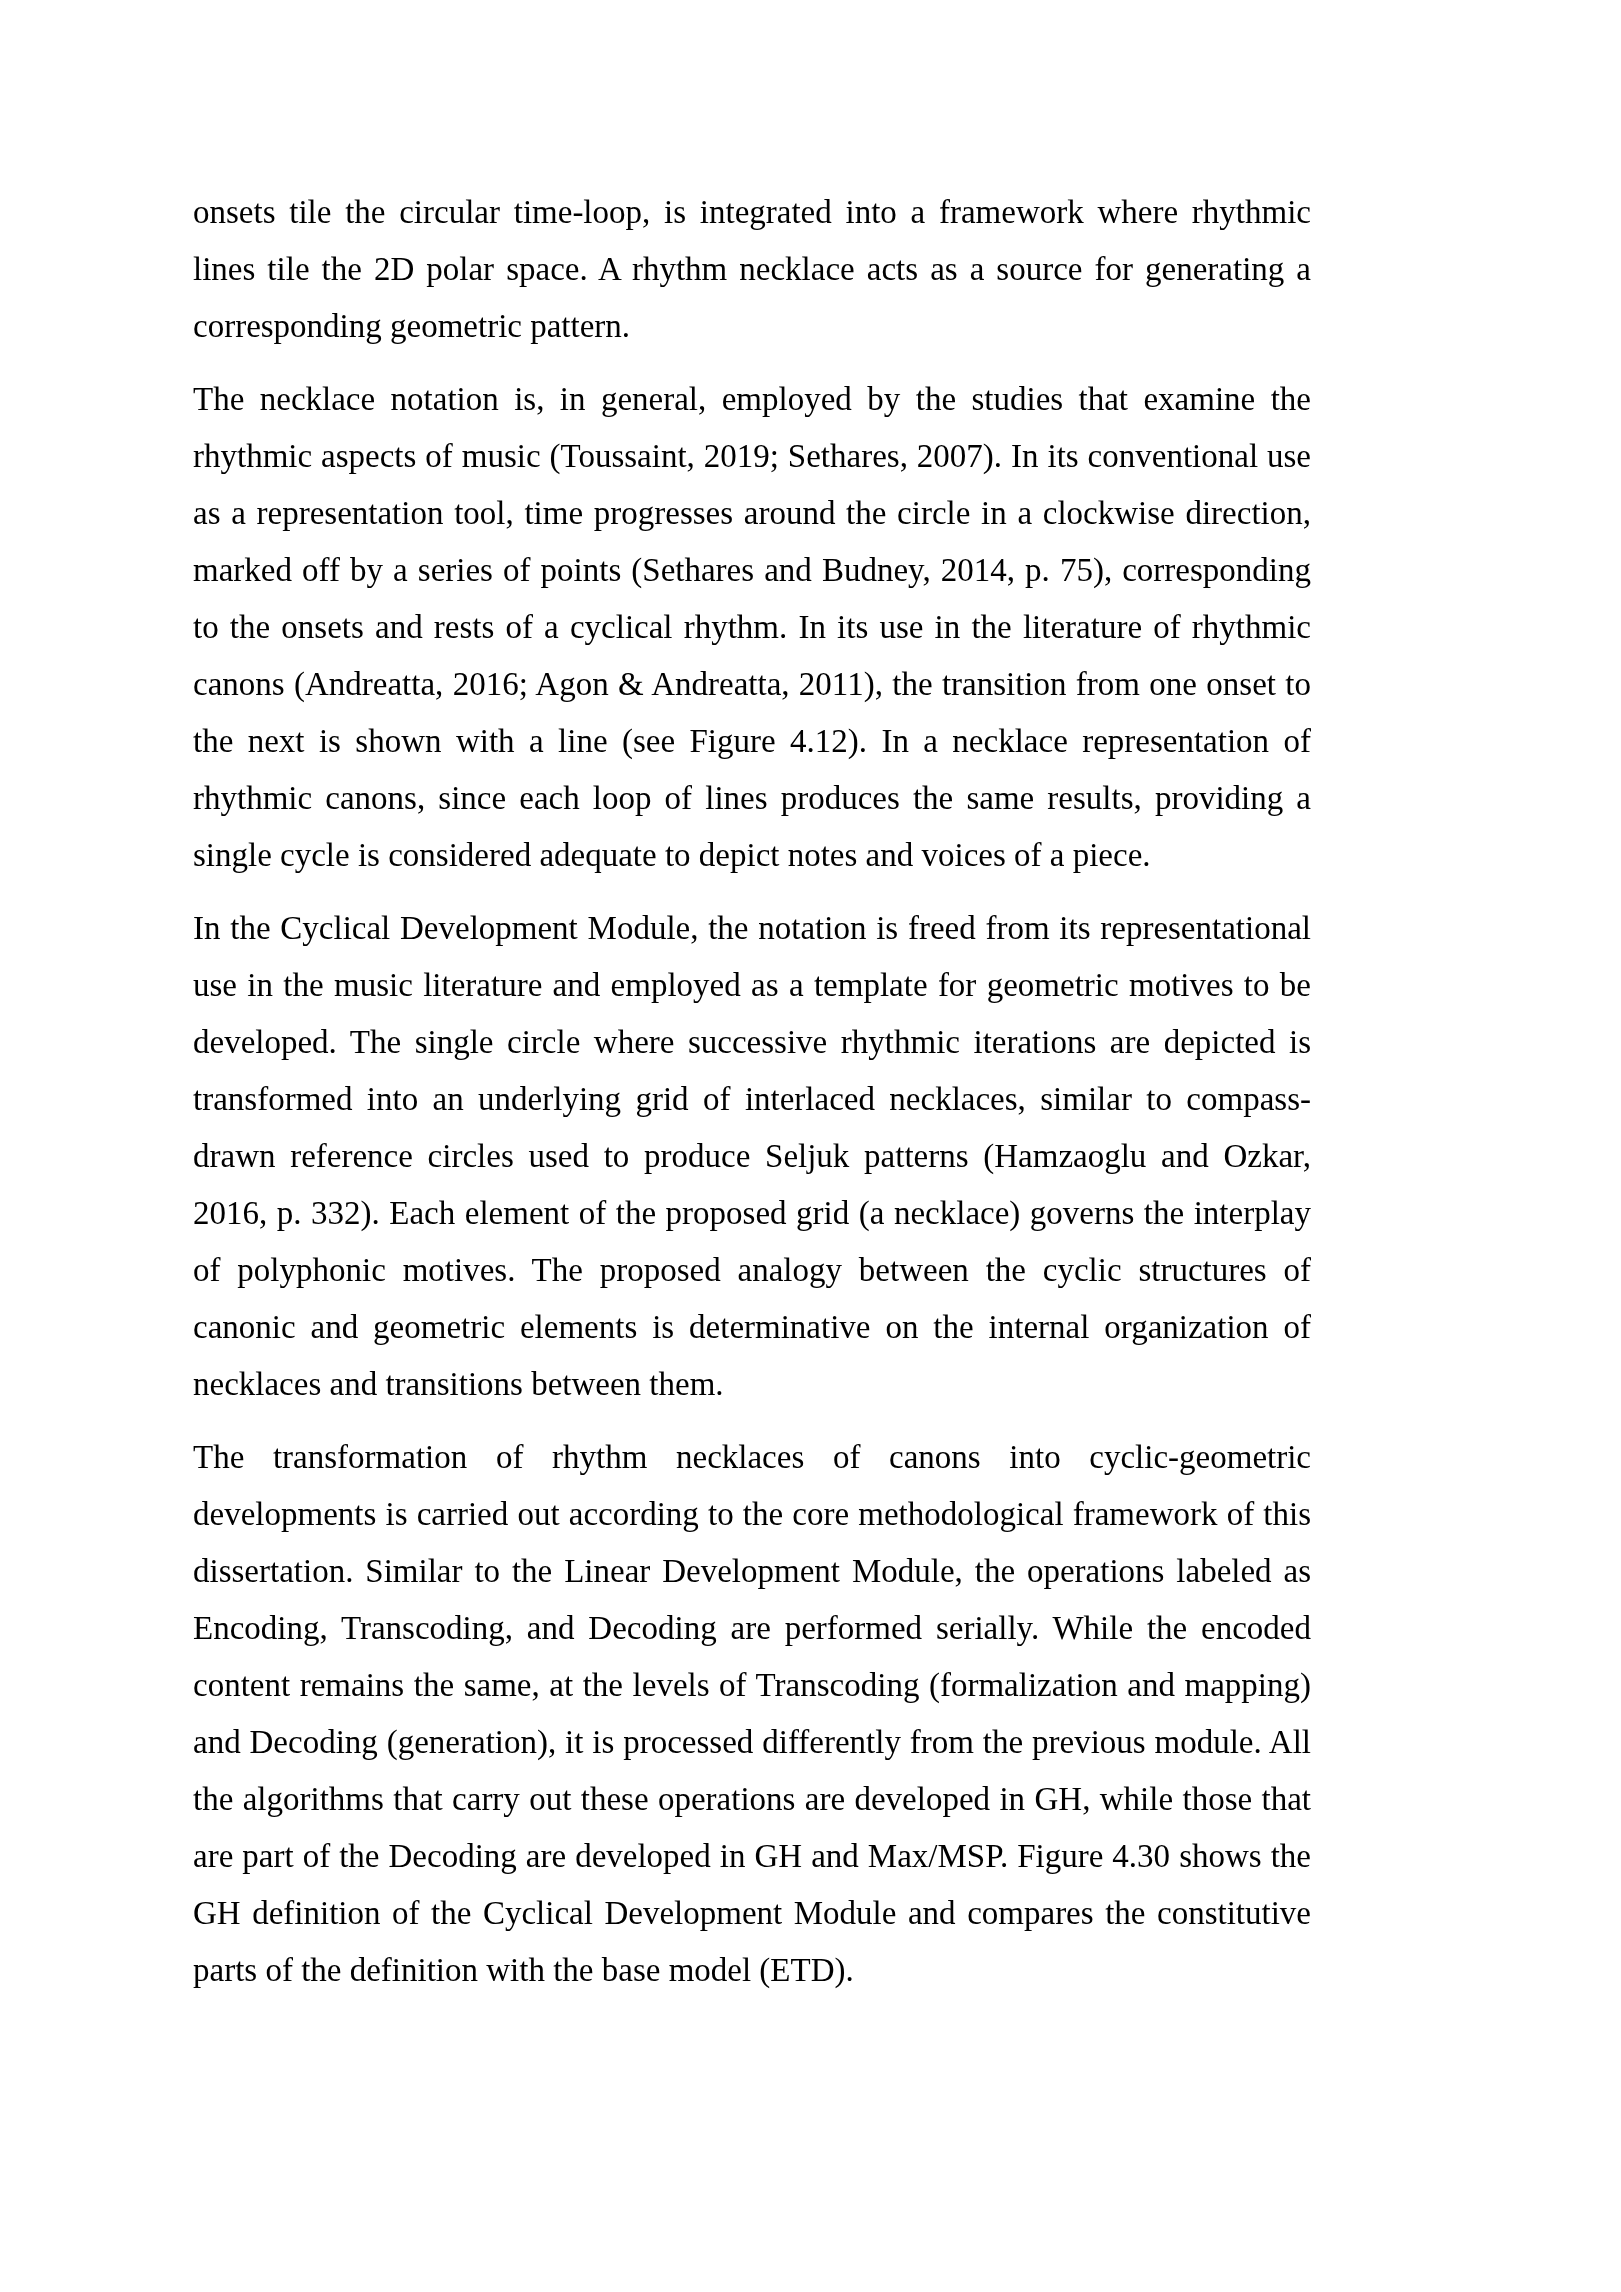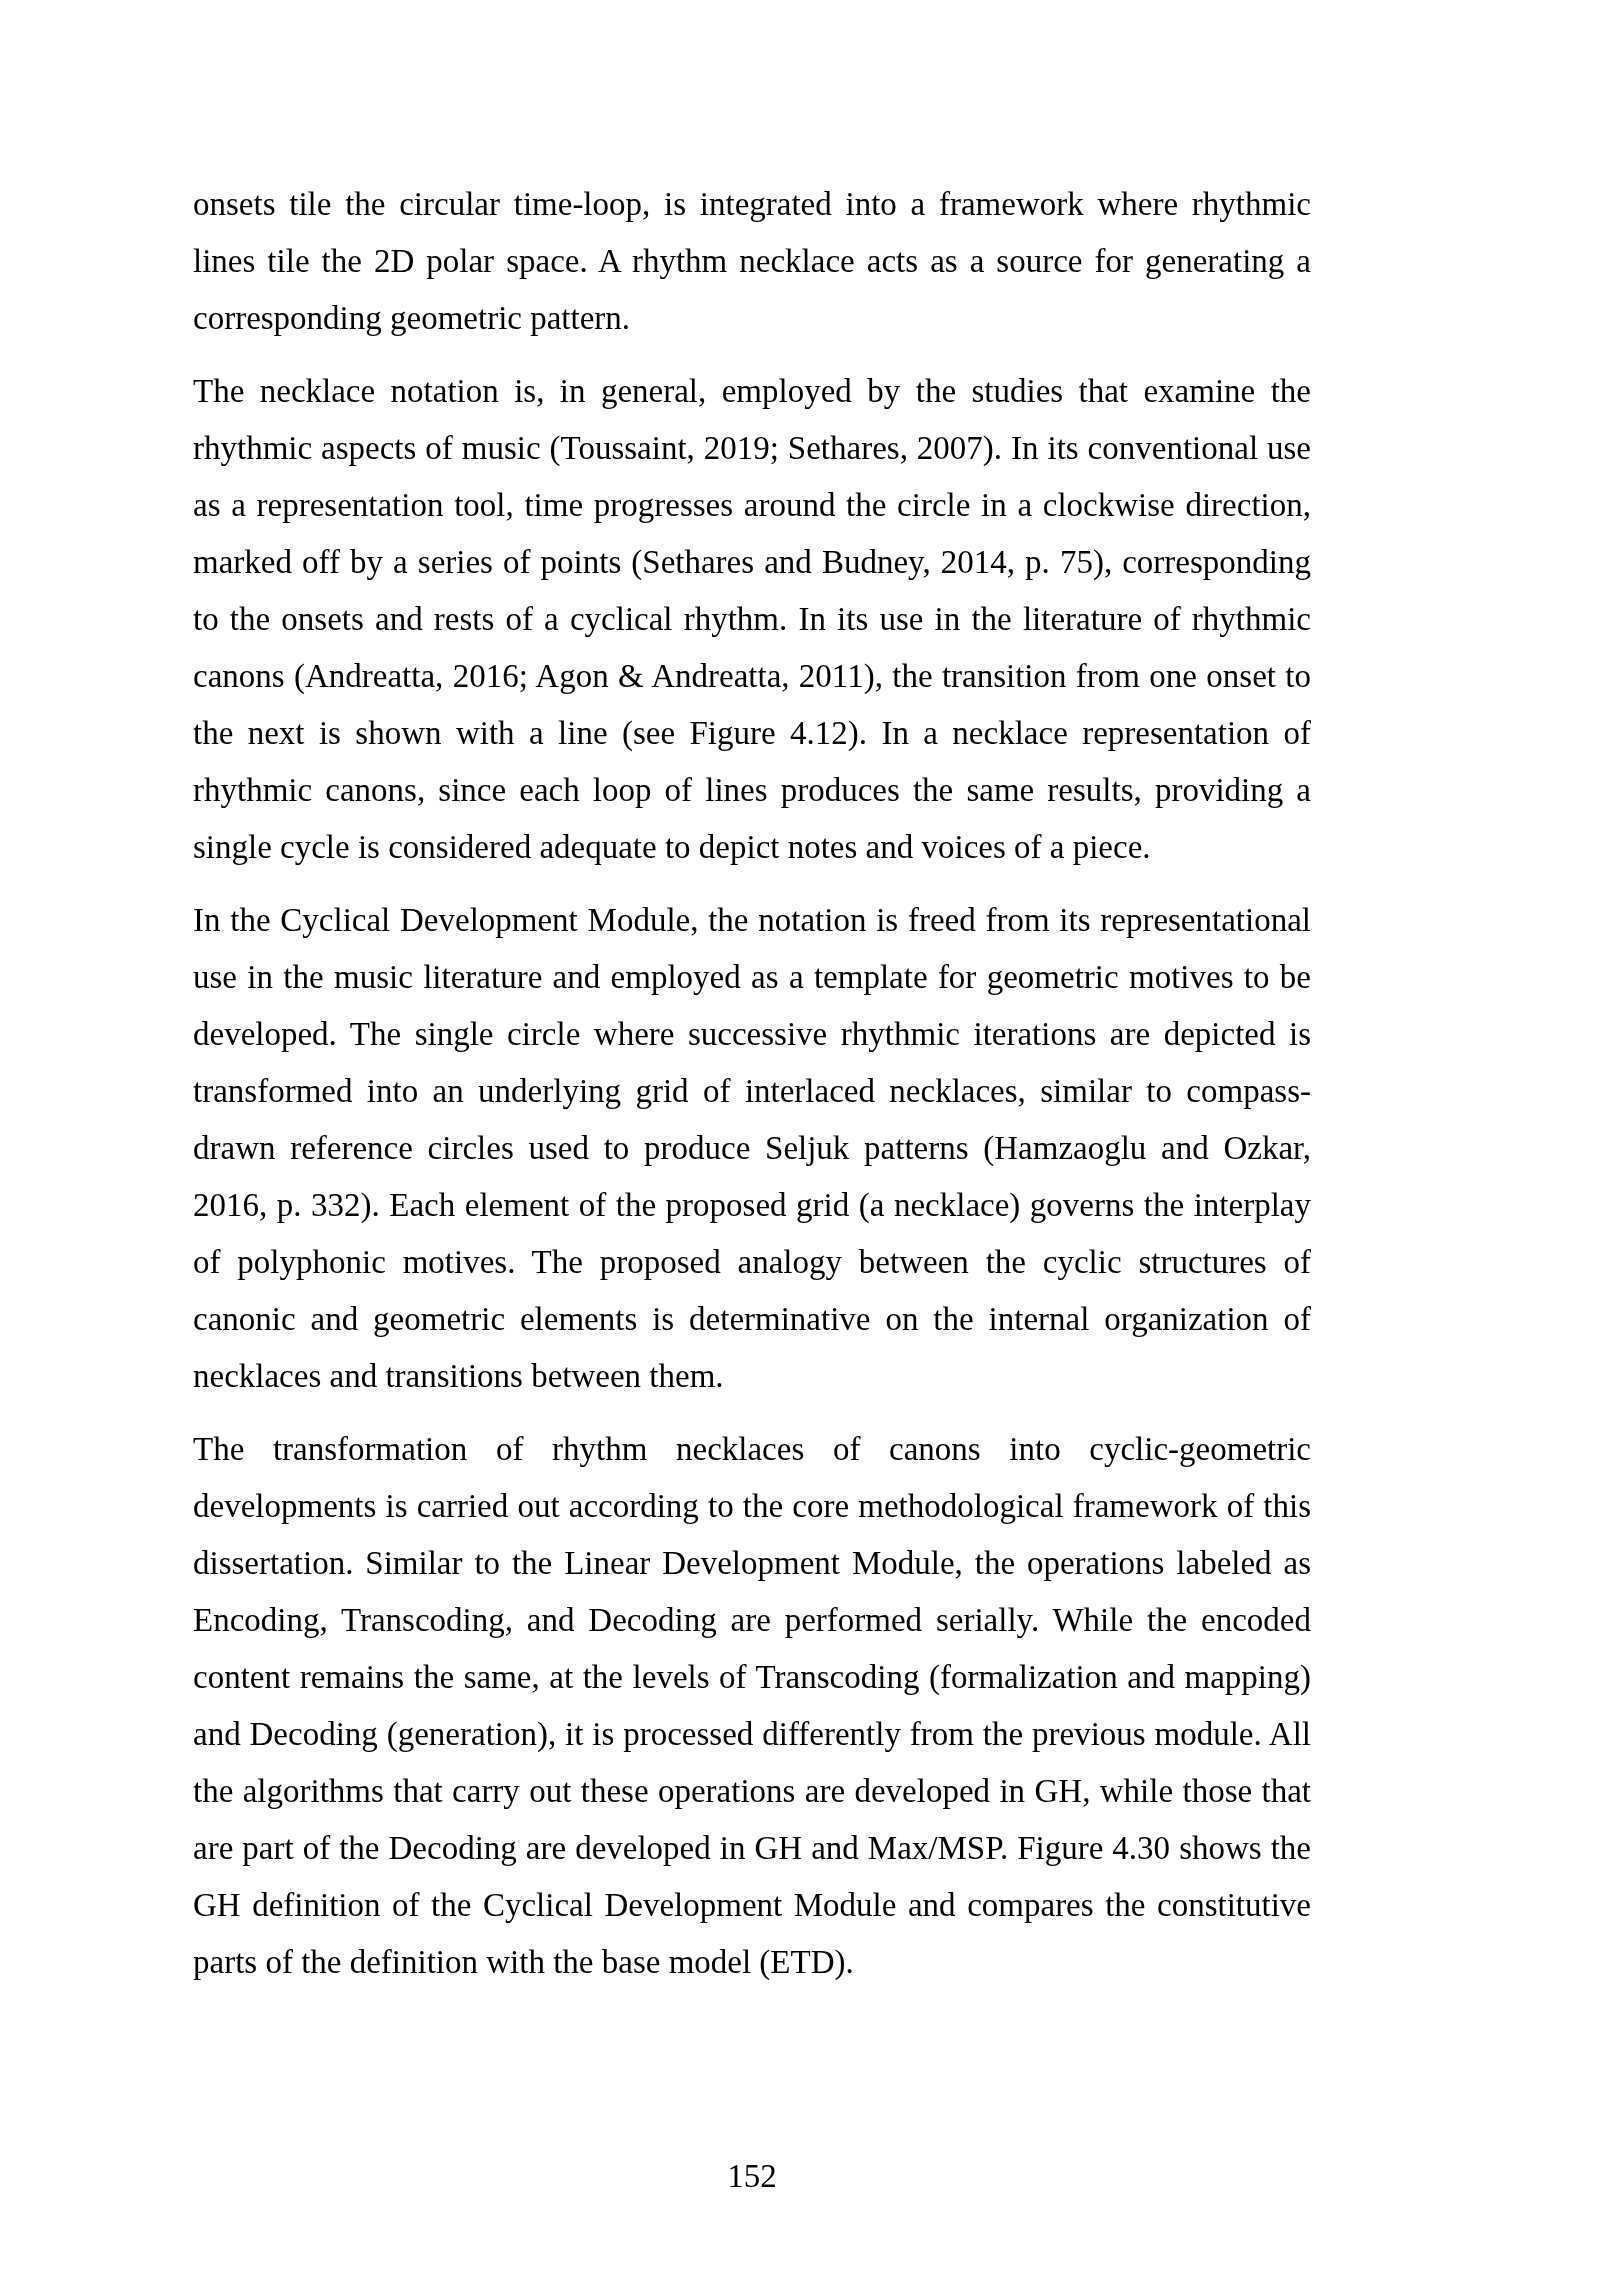--- a/index.html
+++ b/index.html
@@ -19,21 +19,21 @@
       position: absolute;
       left: 0;
       top: 0;
       width: 1621px;
       height: 2293px;
       background: #ffffff;
     }
     .body-text {
       position: absolute;
       left: 193px;
-      top: 176px;
+      top: 184px;
       width: 1118px;
     }
     .para {
       margin: 0 0 16px 0;
       font-size: 33px;
       line-height: 57px;
       text-align: justify;
       text-align-last: left;
       hyphens: none;
     }
@@ -50,15 +50,14 @@
 </head>
 <body>
 
 <div class="page">
   <div class="body-text">
     <p class="para">onsets tile the circular time-loop, is integrated into a framework where rhythmic lines tile the 2D polar space. A rhythm necklace acts as a source for generating a corresponding geometric pattern.</p>
     <p class="para">The necklace notation is, in general, employed by the studies that examine the rhythmic aspects of music (Toussaint, 2019; Sethares, 2007). In its conventional use as a representation tool, time progresses around the circle in a clockwise direction, marked off by a series of points (Sethares and Budney, 2014, p. 75), corresponding to the onsets and rests of a cyclical rhythm. In its use in the literature of rhythmic canons (Andreatta, 2016; Agon &amp; Andreatta, 2011), the transition from one onset to the next is shown with a line (see Figure 4.12). In a necklace representation of rhythmic canons, since each loop of lines produces the same results, providing a single cycle is considered adequate to depict notes and voices of a piece.</p>
     <p class="para">In the Cyclical Development Module, the notation is freed from its representational use in the music literature and employed as a template for geometric motives to be developed. The single circle where successive rhythmic iterations are depicted is transformed into an underlying grid of interlaced necklaces, similar to compass-drawn reference circles used to produce Seljuk patterns (Hamzaoglu and Ozkar, 2016, p. 332). Each element of the proposed grid (a necklace) governs the interplay of polyphonic motives. The proposed analogy between the cyclic structures of canonic and geometric elements is determinative on the internal organization of necklaces and transitions between them.</p>
     <p class="para">The transformation of rhythm necklaces of canons into cyclic-geometric developments is carried out according to the core methodological framework of this dissertation. Similar to the Linear Development Module, the operations labeled as Encoding, Transcoding, and Decoding are performed serially. While the encoded content remains the same, at the levels of Transcoding (formalization and mapping) and Decoding (generation), it is processed differently from the previous module. All the algorithms that carry out these operations are developed in GH, while those that are part of the Decoding are developed in GH and Max/MSP. Figure 4.30 shows the GH definition of the Cyclical Development Module and compares the constitutive parts of the definition with the base model (ETD).</p>
   </div>
-  <div class="page-number">152</div>
 </div>
 
 
 </body></html>

